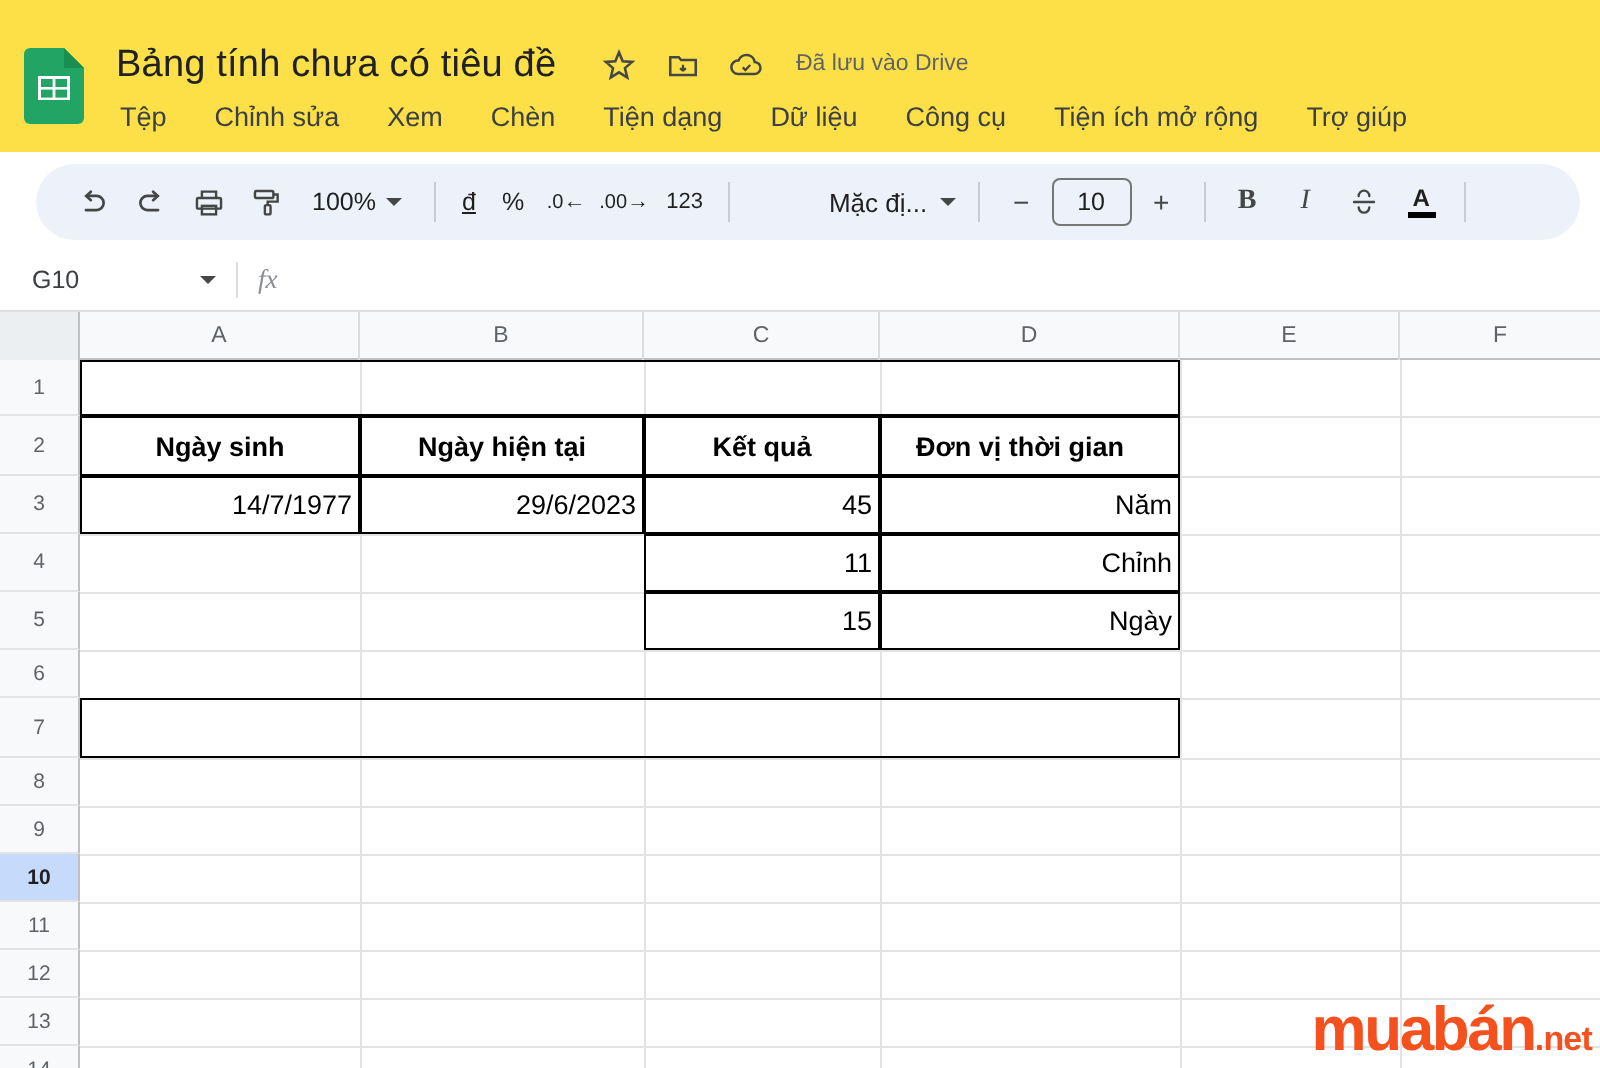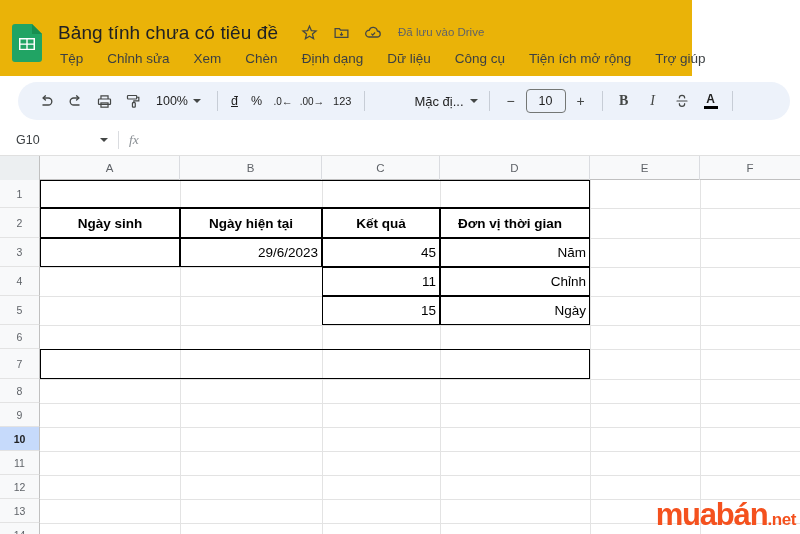--- a/index.html
+++ b/index.html
@@ -5,21 +5,21 @@
   * { box-sizing: border-box; margin: 0; padding: 0; }
   html, body {
     width: 800px; height: 534px;
     background: #fff;
     font-family: "Liberation Sans", sans-serif;
     overflow: hidden;
   }
   #app { position: relative; width: 800px; height: 534px; background:#fff; }
 
   
-  .header { position:absolute; left:0; top:0; width:692px; height:76px; background:#eab308; }
+  .header { position:absolute; left:0; top:0; width:800px; height:76px; background:#fde047; }
   .sheets-logo { position:absolute; left:12px; top:24px; width:30px; height:38px; }
   .title-row { position:absolute; left:58px; top:18px; height:30px; display:flex; align-items:center; }
   .doc-title { font-size:19px; color:#202124; letter-spacing:.1px; white-space:nowrap; }
   .hdr-icons { position:absolute; left:300px; top:20px; display:flex; align-items:center; gap:14px; height:24px; }
   .hdr-ic { width:18px; height:18px; color:#5f6368; display:flex; align-items:center; justify-content:center; }
   .save-txt { font-size:11.5px; color:#5f6368; white-space:nowrap; margin-left:2px; }
   .menubar { position:absolute; left:58px; top:46px; height:24px; display:flex; align-items:center; gap:20px; }
   .menu-item { font-size:13.5px; color:#3c4043; white-space:nowrap; cursor:default; padding:2px 2px; border-radius:4px; }
 
   
@@ -125,21 +125,21 @@
         </svg>
       </span>
       <span class="save-txt">Đã lưu vào Drive</span>
     </div>
 
     <div class="menubar">
       <span class="menu-item">Tệp</span>
       <span class="menu-item">Chỉnh sửa</span>
       <span class="menu-item">Xem</span>
       <span class="menu-item">Chèn</span>
-      <span class="menu-item">Định dạng</span>
+      <span class="menu-item">Tiện dạng</span>
       <span class="menu-item">Dữ liệu</span>
       <span class="menu-item">Công cụ</span>
       <span class="menu-item">Tiện ích mở rộng</span>
       <span class="menu-item">Trợ giúp</span>
     </div>
   </div>
 
   <div class="toolbar-wrap">
     <div class="toolbar">
 
@@ -287,20 +287,21 @@
     <div class="bx-thin" style="left:440px;top:52px;width:150px;height:30px;"></div>
     <div class="cell center" style="left:40px;top:52px;width:140px;height:30px;font-weight:bold;">Ngày sinh</div>
     <div class="cell center" style="left:180px;top:52px;width:142px;height:30px;font-weight:bold;">Ngày hiện tại</div>
     <div class="cell center" style="left:322px;top:52px;width:118px;height:30px;font-weight:bold;">Kết quả</div>
     <div class="cell center" style="left:435px;top:52px;width:150px;height:30px;font-weight:bold;">Đơn vị thời gian</div>
 
     <div class="bx-thin" style="left:40px;top:82px;width:140px;height:29px;"></div>
     <div class="bx-thin" style="left:180px;top:82px;width:142px;height:29px;"></div>
     <div class="bx-thin" style="left:322px;top:82px;width:118px;height:29px;"></div>
     <div class="bx-thin" style="left:440px;top:82px;width:150px;height:29px;"></div>
+    <div class="cell right" style="left:40px;top:82px;width:140px;height:29px;">14/7/1977</div>
     <div class="cell right" style="left:180px;top:82px;width:142px;height:29px;">29/6/2023</div>
     <div class="cell right" style="left:322px;top:82px;width:118px;height:29px;">45</div>
     <div class="cell right" style="left:440px;top:82px;width:150px;height:29px;">Năm</div>
 
     <div class="bx-thin" style="left:322px;top:111px;width:118px;height:29px;"></div>
     <div class="bx-thin" style="left:440px;top:111px;width:150px;height:29px;"></div>
     <div class="cell right" style="left:322px;top:111px;width:118px;height:29px;">11</div>
     <div class="cell right" style="left:440px;top:111px;width:150px;height:29px;">Chỉnh</div>
 
     <div class="bx-thin" style="left:322px;top:140px;width:118px;height:29px;"></div>

